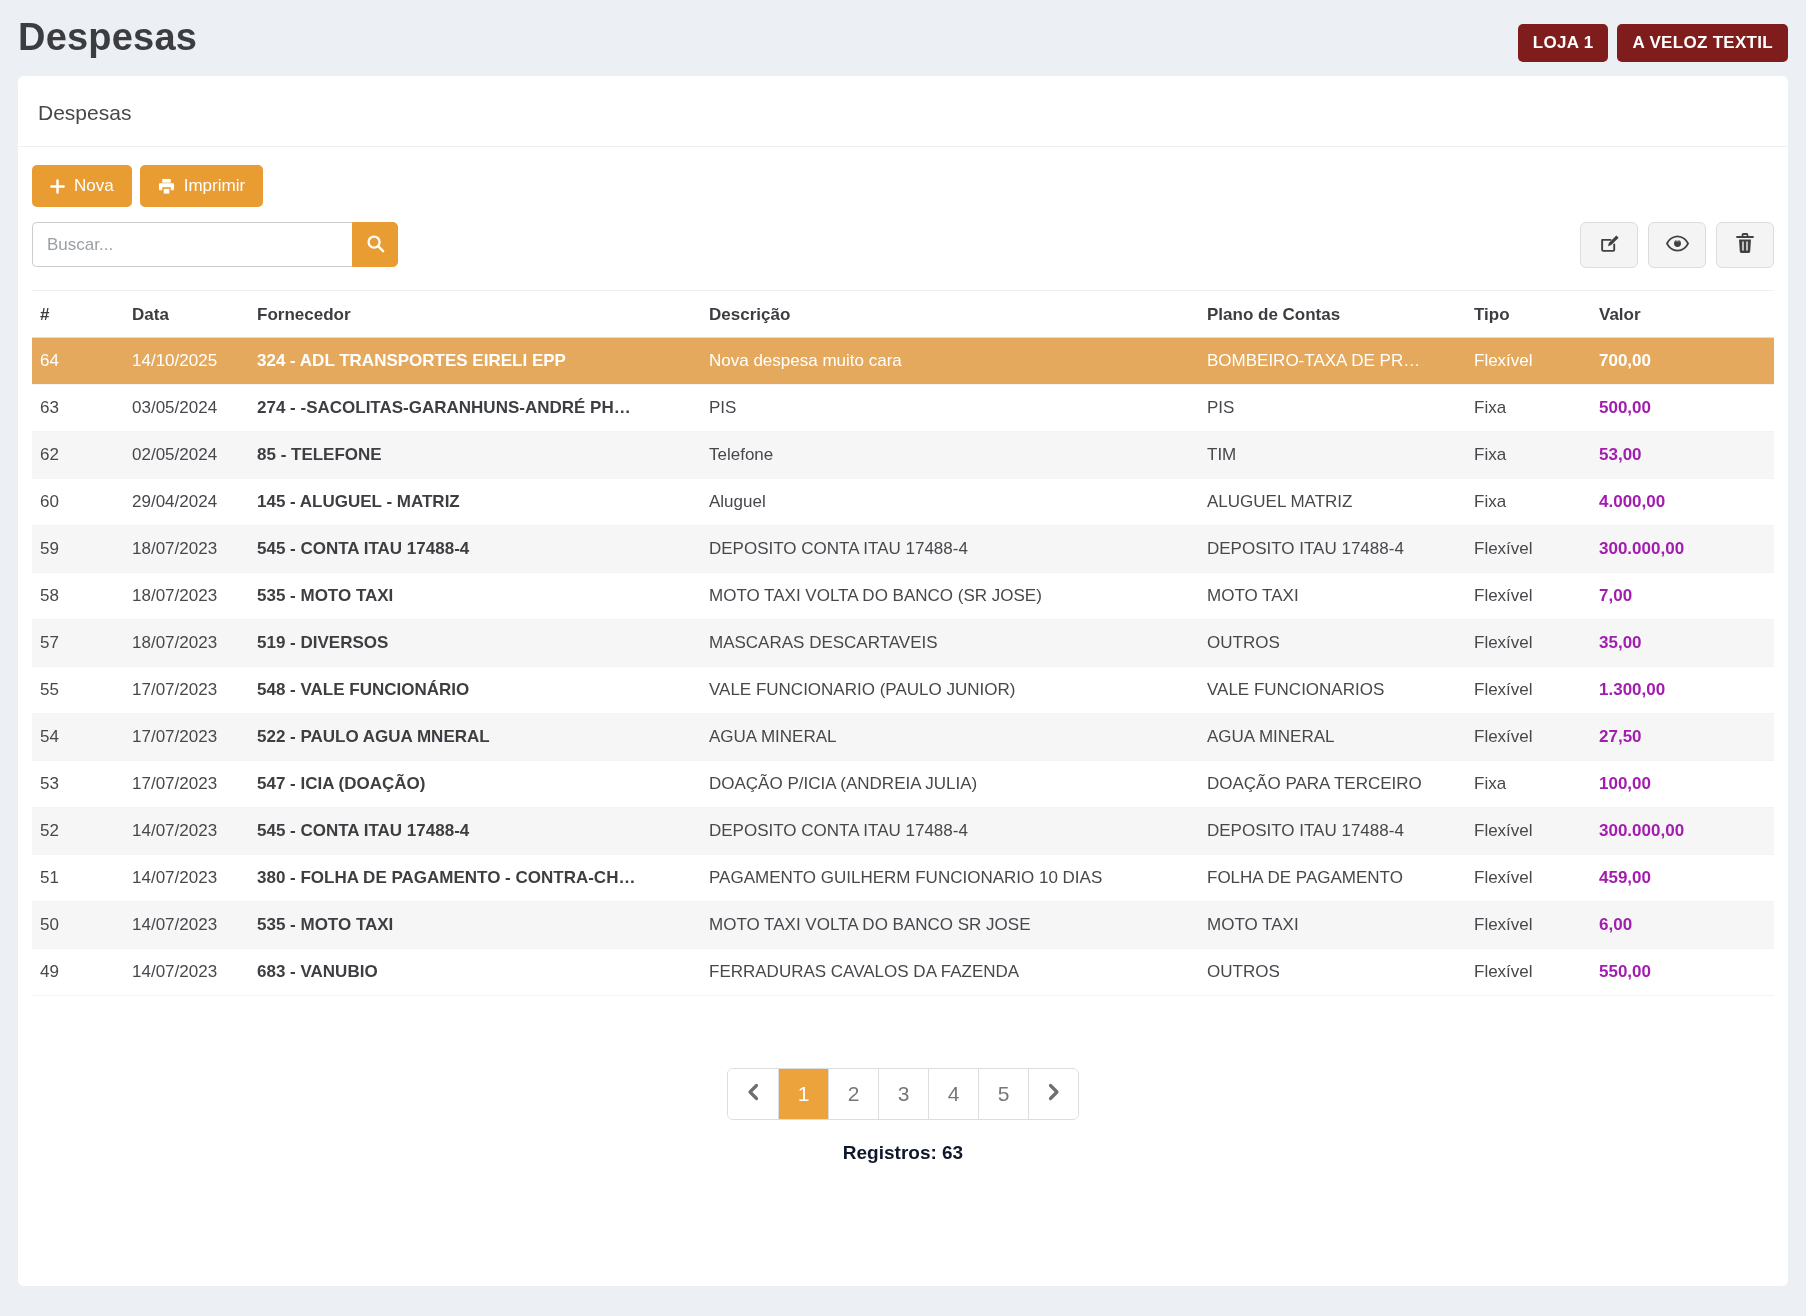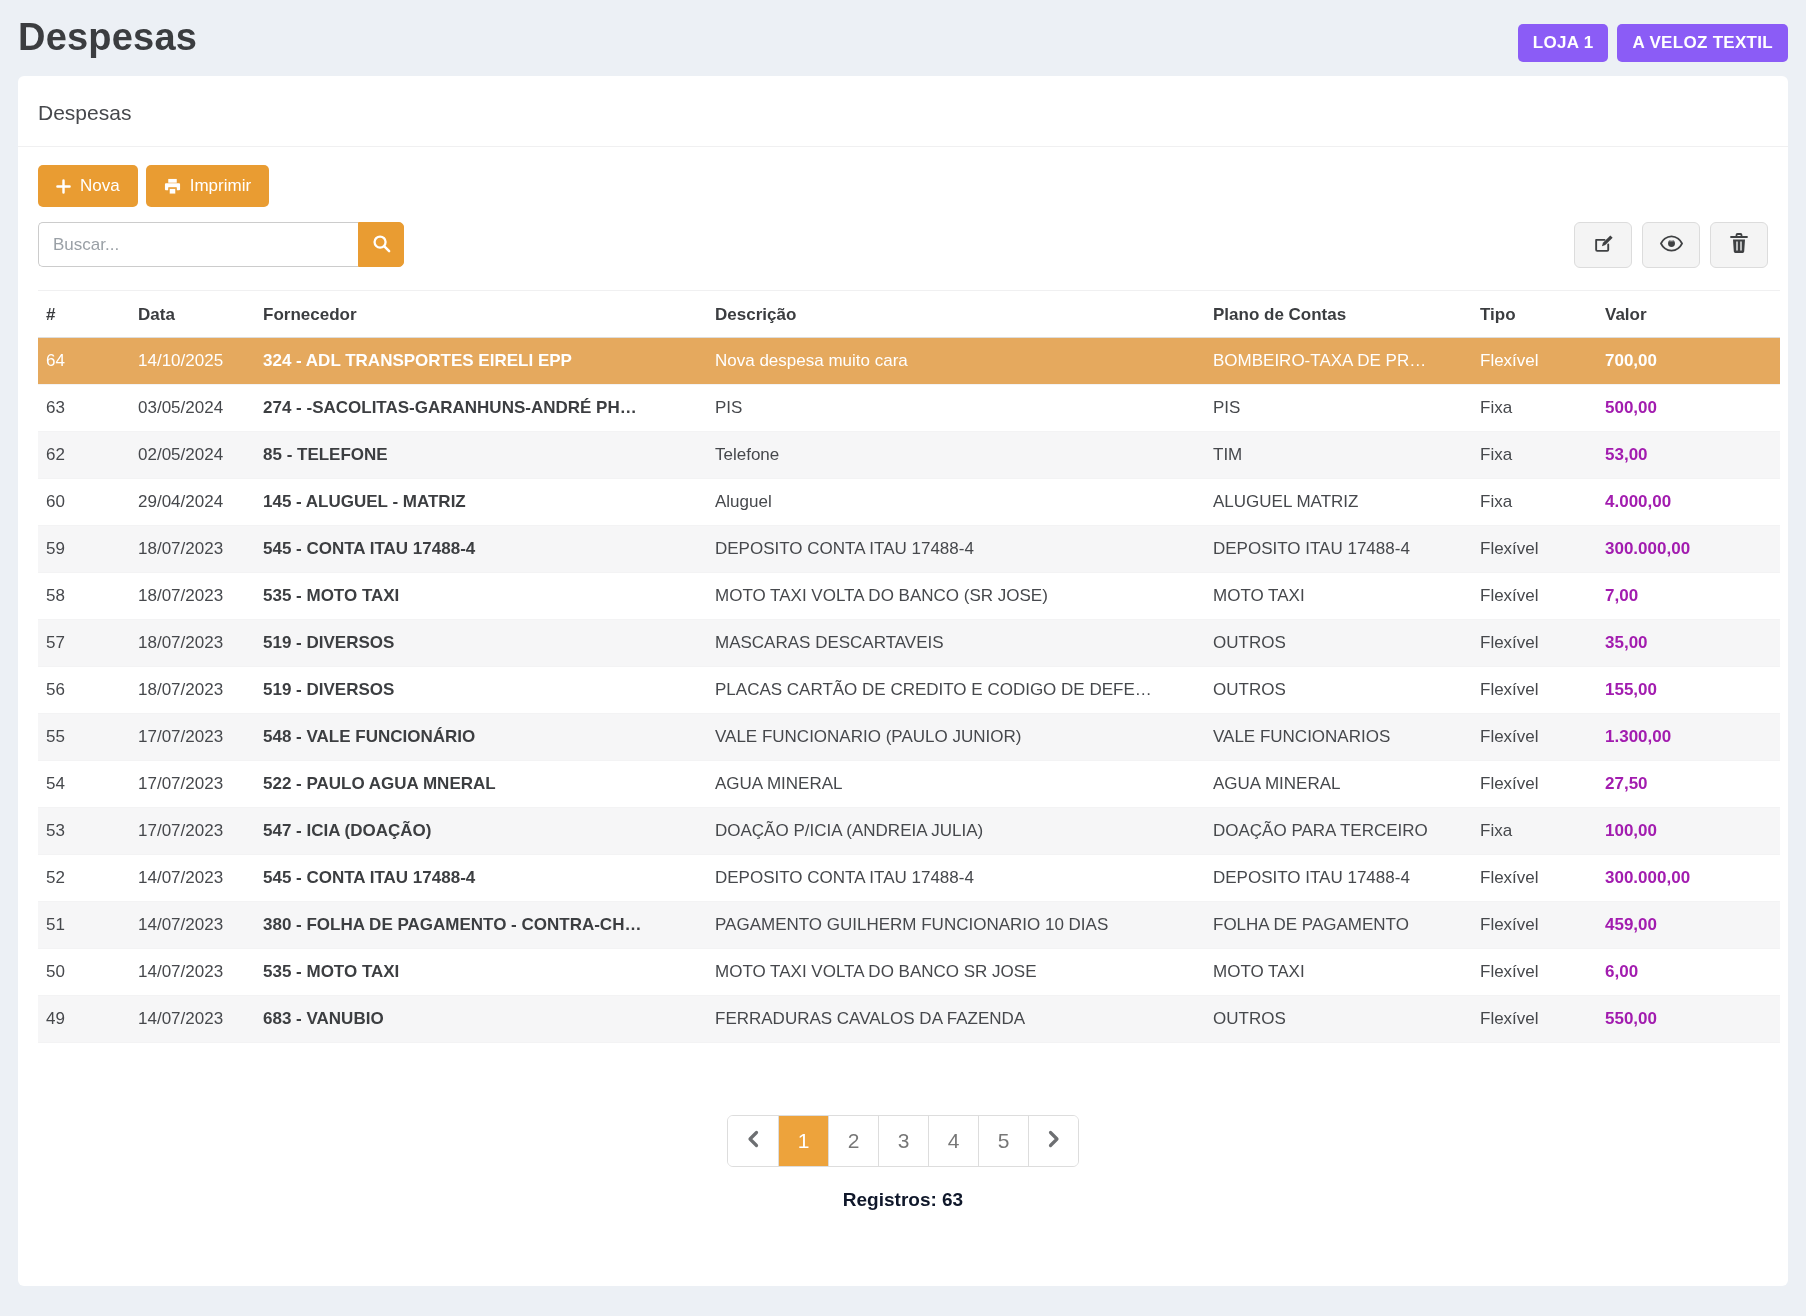--- a/index.html
+++ b/index.html
@@ -8,28 +8,28 @@
     font-family:"Liberation Sans", sans-serif;
     background:#ecf0f5;
     color:#46484c;
     overflow:hidden;
   }
   
   .topbar { display:flex; justify-content:space-between; align-items:flex-start; padding:16px 18px 14px; }
   .page-title { font-size:38px; font-weight:600; color:#3b3d40; letter-spacing:.2px; }
   .badges { display:flex; gap:9px; margin-top:8px; }
   .badge-btn {
-    background:#8b5cf6; color:#fff; font-weight:bold; font-size:17px;
+    background:#7f1d1d; color:#fff; font-weight:bold; font-size:17px;
     border:none; border-radius:5px; padding:9px 15px; cursor:pointer;
     font-family:"Liberation Sans", sans-serif; letter-spacing:.3px;
   }
   
   .panel { background:#fff; margin:0 18px; border-radius:6px; min-height:1210px; }
   .panel-header { padding:25px 20px 21px; font-size:21px; color:#46484c; border-bottom:1px solid #f0f0f1; }
-  .panel-body { padding:18px 20px 0; }
+  .panel-body { padding:18px 14px 0; }
   
   .toolbar { display:flex; gap:8px; margin-bottom:15px; }
   .orange-btn {
     display:inline-flex; align-items:center; gap:9px;
     background:#e99c32; color:#fff; font-size:17px; border:none; border-radius:5px;
     padding:10px 18px; height:42px; cursor:pointer; font-family:"Liberation Sans", sans-serif;
   }
   .orange-btn svg { display:block; }
   
   .controls-row { display:flex; align-items:flex-start; margin-bottom:22px; }
@@ -230,29 +230,20 @@
           <tr>
             <td class="col-0">57</td>
             <td class="col-1">18/07/2023</td>
             <td class="col-2">519 - DIVERSOS</td>
             <td class="col-3">MASCARAS DESCARTAVEIS</td>
             <td class="col-4">OUTROS</td>
             <td class="col-5">Flexível</td>
             <td class="col-6">35,00</td>
           </tr>
           <tr>
-            <td class="col-0">56</td>
-            <td class="col-1">18/07/2023</td>
-            <td class="col-2">519 - DIVERSOS</td>
-            <td class="col-3">PLACAS CARTÃO DE CREDITO E CODIGO DE DEFE…</td>
-            <td class="col-4">OUTROS</td>
-            <td class="col-5">Flexível</td>
-            <td class="col-6">155,00</td>
-          </tr>
-          <tr>
             <td class="col-0">55</td>
             <td class="col-1">17/07/2023</td>
             <td class="col-2">548 - VALE FUNCIONÁRIO</td>
             <td class="col-3">VALE FUNCIONARIO (PAULO JUNIOR)</td>
             <td class="col-4">VALE FUNCIONARIOS</td>
             <td class="col-5">Flexível</td>
             <td class="col-6">1.300,00</td>
           </tr>
           <tr>
             <td class="col-0">54</td>

